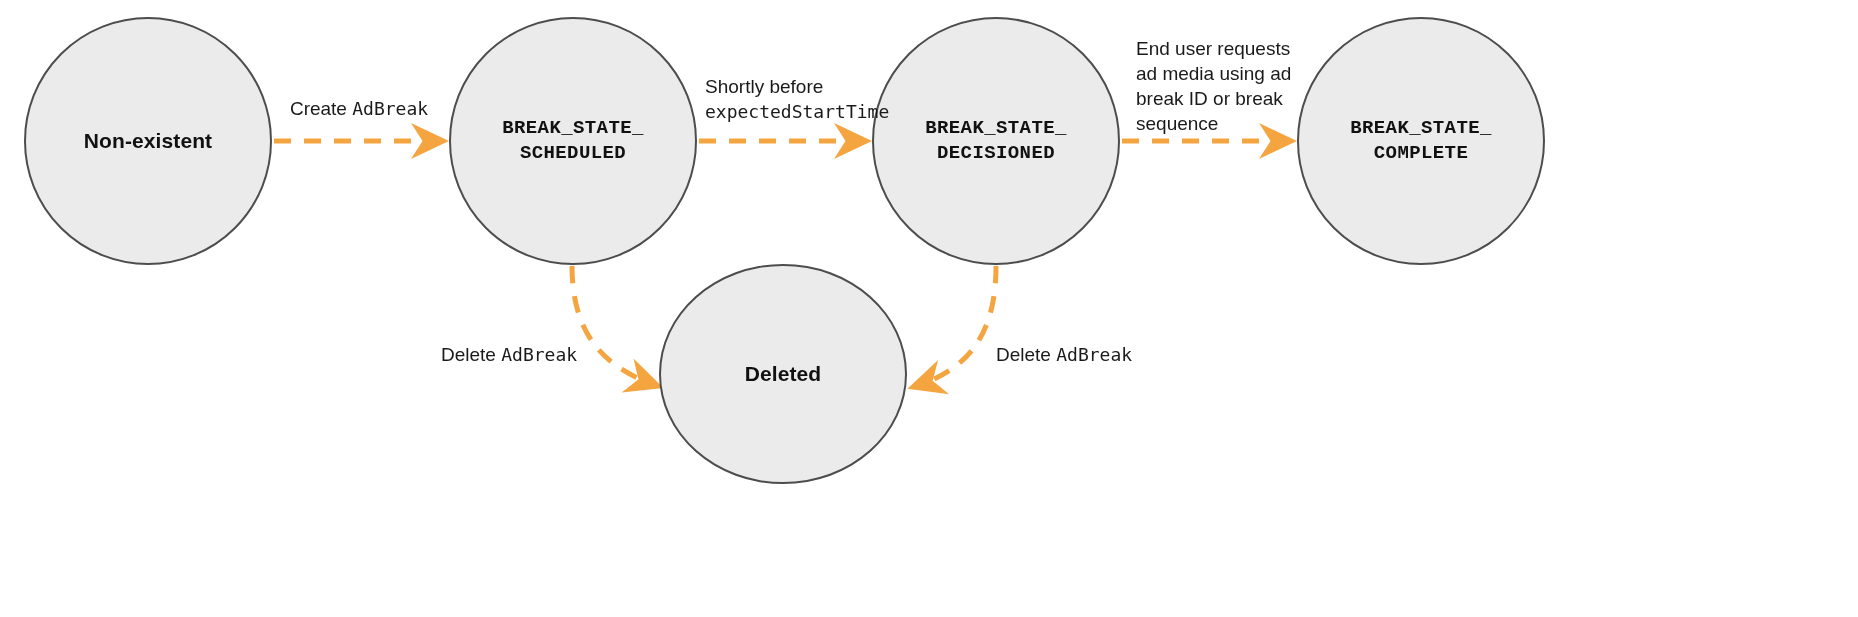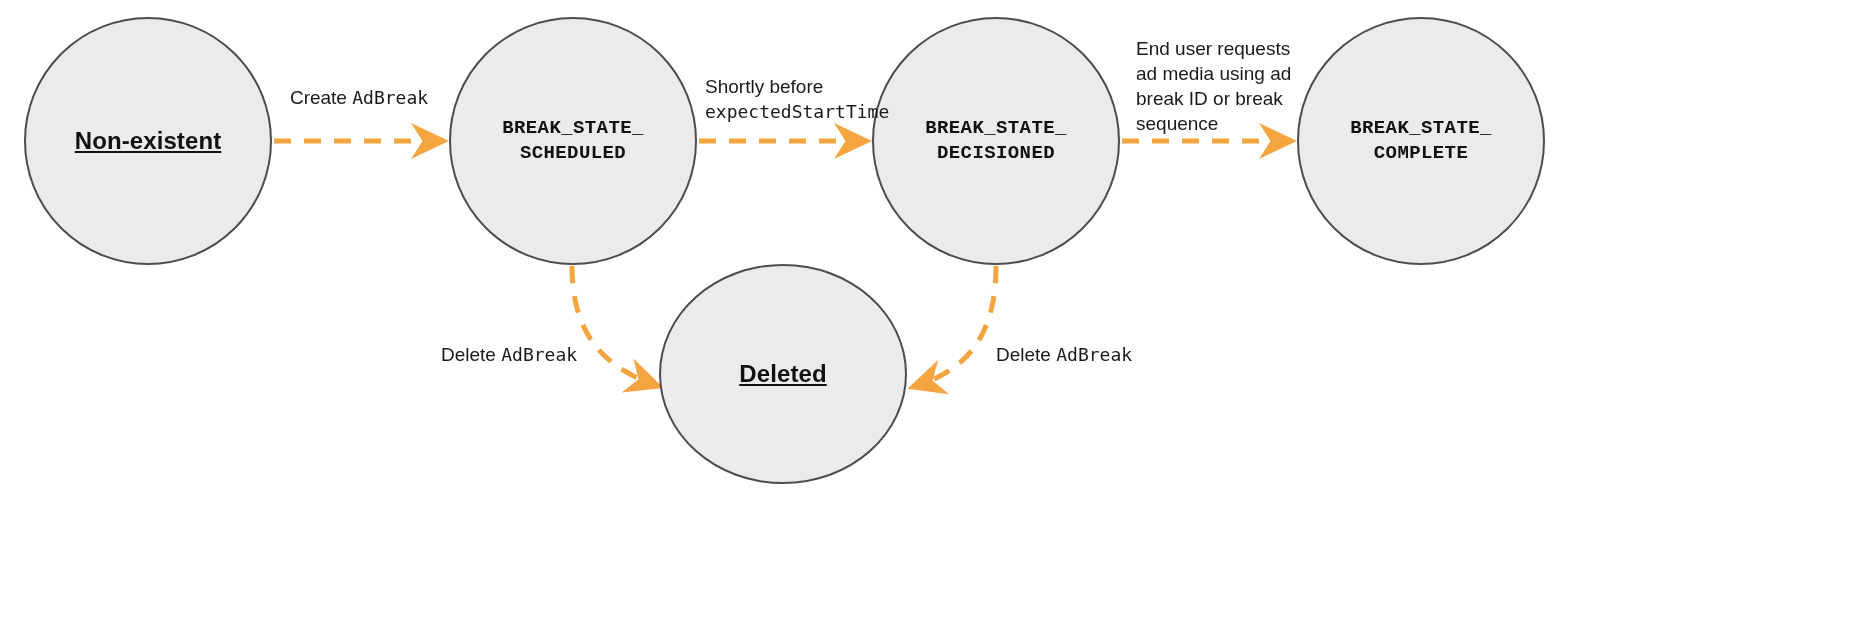--- a/index.html
+++ b/index.html
@@ -20,21 +20,21 @@
     display:flex; align-items:center; justify-content:center;
     text-align:center;
     box-sizing:border-box;
   }
   .node-label {
     font-weight:bold;
     color:#111111;
     line-height:1.30;
     white-space:pre-line;
   }
-  .label-sans { font-family:"Liberation Sans", sans-serif; font-size:24px; letter-spacing:0.1px;text-decoration:underline; }
+  .label-sans { font-family:"Liberation Sans", sans-serif; font-size:21px; letter-spacing:0.1px; }
   .label-mono { font-family:Liberation Mono, monospace; font-size:19px; letter-spacing:0.4px; }
 
   .edge-label {
     position:absolute;
     color:#1a1a1a;
     font-size:19px;
     line-height:1.32;
     white-space:pre-line;
     font-family:"Liberation Sans", sans-serif;
   }
@@ -84,21 +84,21 @@
 
   <div class="node" style="left:1297px; top:17px; width:248px; height:248px;">
     <span class="node-label label-mono">BREAK_STATE_
 COMPLETE</span>
   </div>
 
   <div class="node" style="left:659px; top:264px; width:248px; height:220px;">
     <span class="node-label label-sans">Deleted</span>
   </div>
 
-  <div class="edge-label center" style="left:276px; top:85px; width:166px;"><span>Create </span><span class="mono">AdBreak</span></div>
+  <div class="edge-label center" style="left:276px; top:96px; width:166px;"><span>Create </span><span class="mono">AdBreak</span></div>
 
   <div class="edge-label left" style="left:705px; top:74px; width:230px;"><span>Shortly before
 </span><span class="mono">expectedStartTime</span></div>
 
   <div class="edge-label left" style="left:1136px; top:36px; width:180px;"><span>End user requests
 ad media using ad
 break ID or break
 sequence</span></div>
 
   <div class="edge-label left" style="left:441px; top:342px; width:200px;"><span>Delete </span><span class="mono">AdBreak</span></div>

